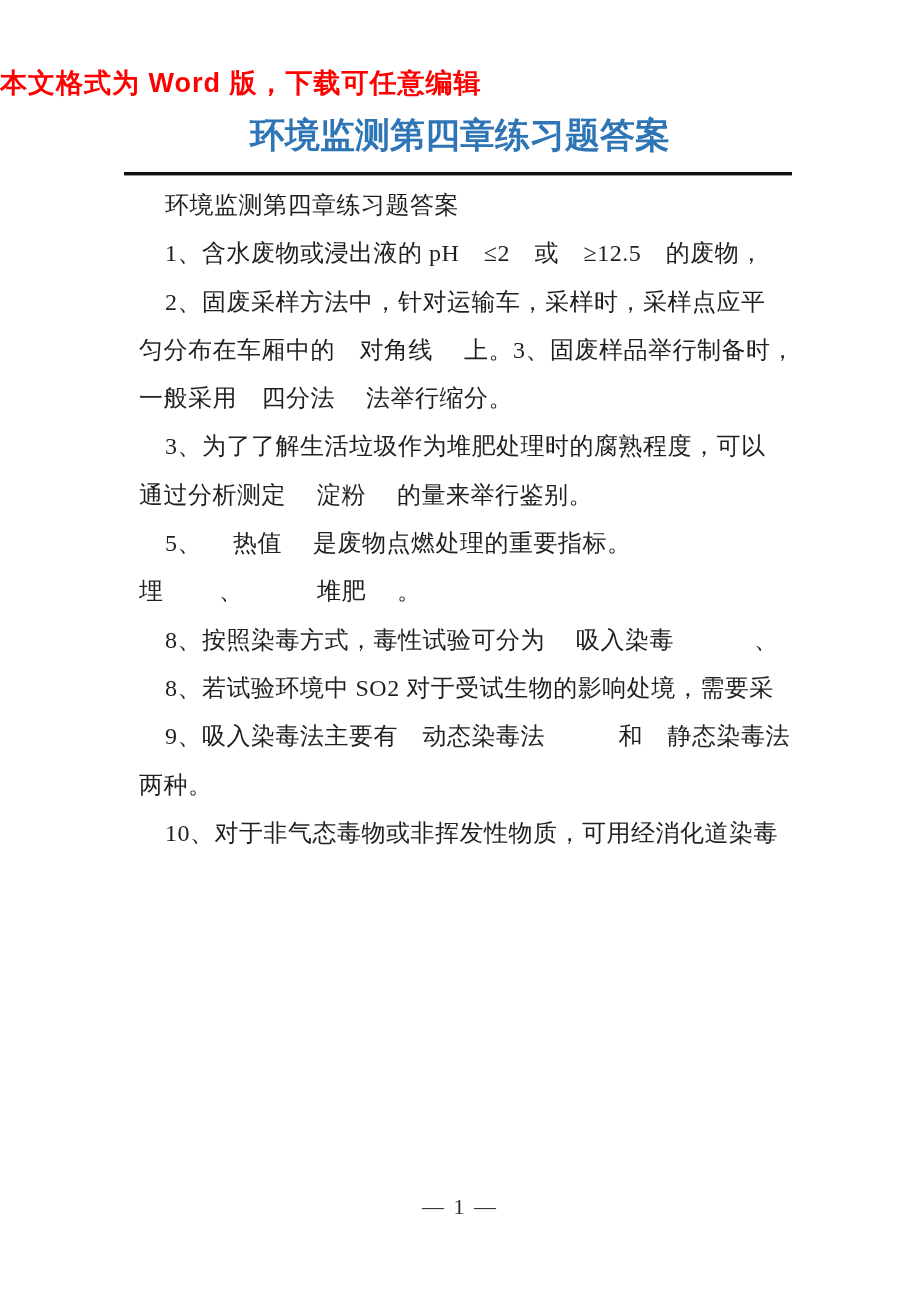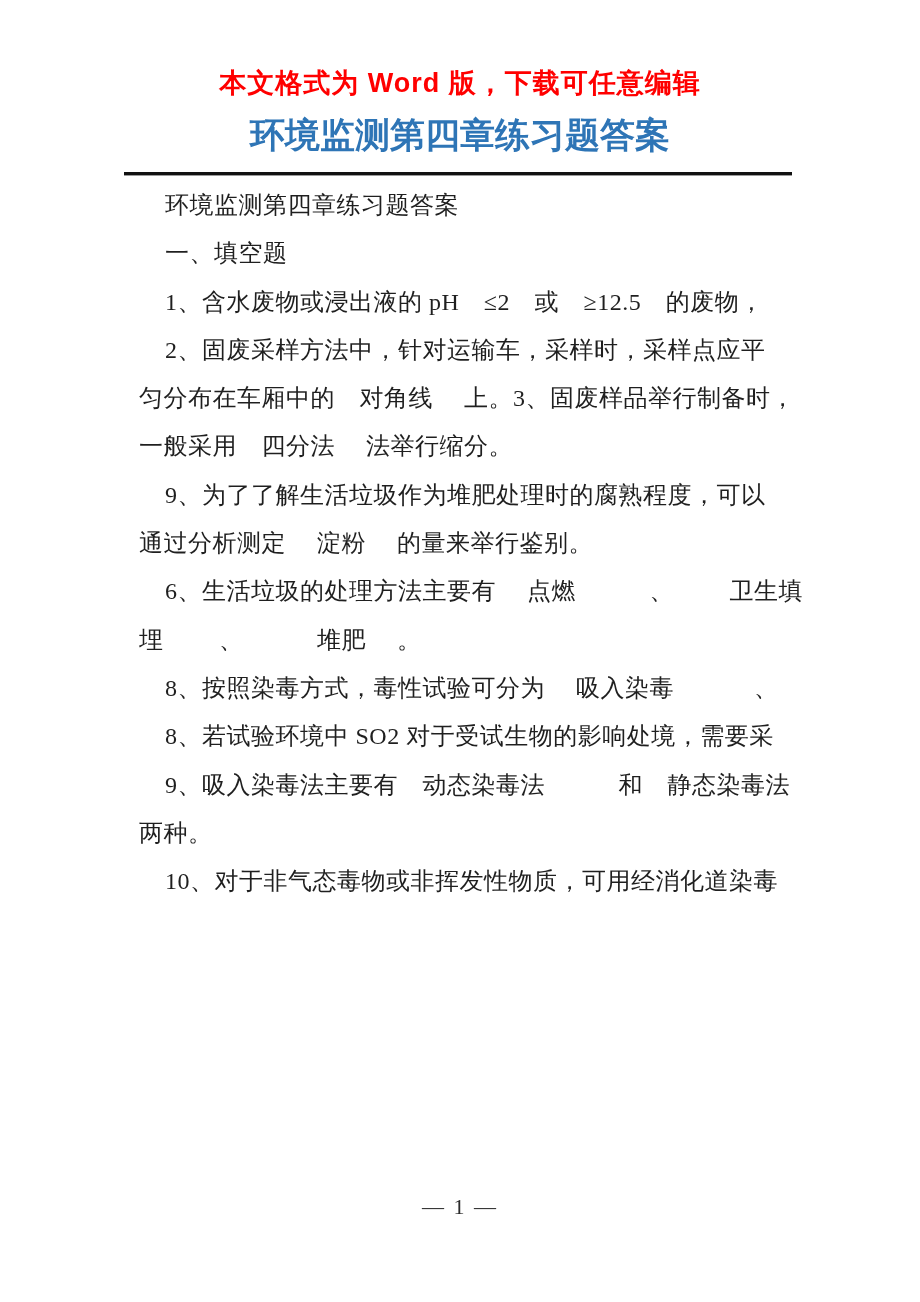--- a/index.html
+++ b/index.html
@@ -13,21 +13,21 @@
     height: 1302px;
     background: var(--page-bg, #ffffff);
     overflow: hidden;
     font-family: "Liberation Serif", "DejaVu Serif", serif;
   }
   .notice {
     position: absolute;
     top: 62px;
     left: 0;
     width: 100%;
-    text-align: center;
+    text-align: left;
     font-family: "Liberation Sans", "DejaVu Sans", sans-serif;
     font-weight: bold;
     font-size: 27px;
     line-height: 42px;
     color: var(--notice-red, #ff0000);
     letter-spacing: 1px;
     white-space: pre;
   }
   .doc-title {
     position: absolute;
@@ -90,28 +90,27 @@
 <div class="page">
 
   <div class="notice">本文格式为 Word 版，下载可任意编辑</div>
 
   <h1 class="doc-title">环境监测第四章练习题答案</h1>
 
   <div class="title-rule"></div>
 
   <div class="body-text" id="body-lines">
       <div class="line indent">环境监测第四章练习题答案</div>
-      <div class="line indent">一、填空题</div>
       <div class="line indent">1、含水废物或浸出液的 pH　≤2　或　≥12.5　的废物，</div>
       <div class="line indent">2、固废采样方法中，针对运输车，采样时，采样点应平</div>
       <div class="line">匀分布在车厢中的　对角线　 上。3、固废样品举行制备时，</div>
       <div class="line">一般采用　四分法　 法举行缩分。</div>
-      <div class="line indent">9、为了了解生活垃圾作为堆肥处理时的腐熟程度，可以</div>
+      <div class="line indent">3、为了了解生活垃圾作为堆肥处理时的腐熟程度，可以</div>
       <div class="line">通过分析测定　 淀粉　 的量来举行鉴别。</div>
-      <div class="line indent">6、生活垃圾的处理方法主要有　 点燃　　　、　　 卫生填</div>
+      <div class="line indent">5、　 热值　 是废物点燃处理的重要指标。</div>
       <div class="line">埋　　 、　　　堆肥　 。</div>
       <div class="line indent">8、按照染毒方式，毒性试验可分为　 吸入染毒　　　 、</div>
       <div class="line indent">8、若试验环境中 SO2 对于受试生物的影响处境，需要采</div>
       <div class="line indent">9、吸入染毒法主要有　动态染毒法　　　和　静态染毒法</div>
       <div class="line">两种。</div>
       <div class="line indent">10、对于非气态毒物或非挥发性物质，可用经消化道染毒</div>
     </div>
 
   <div class="footer">— 1 —</div>
 

